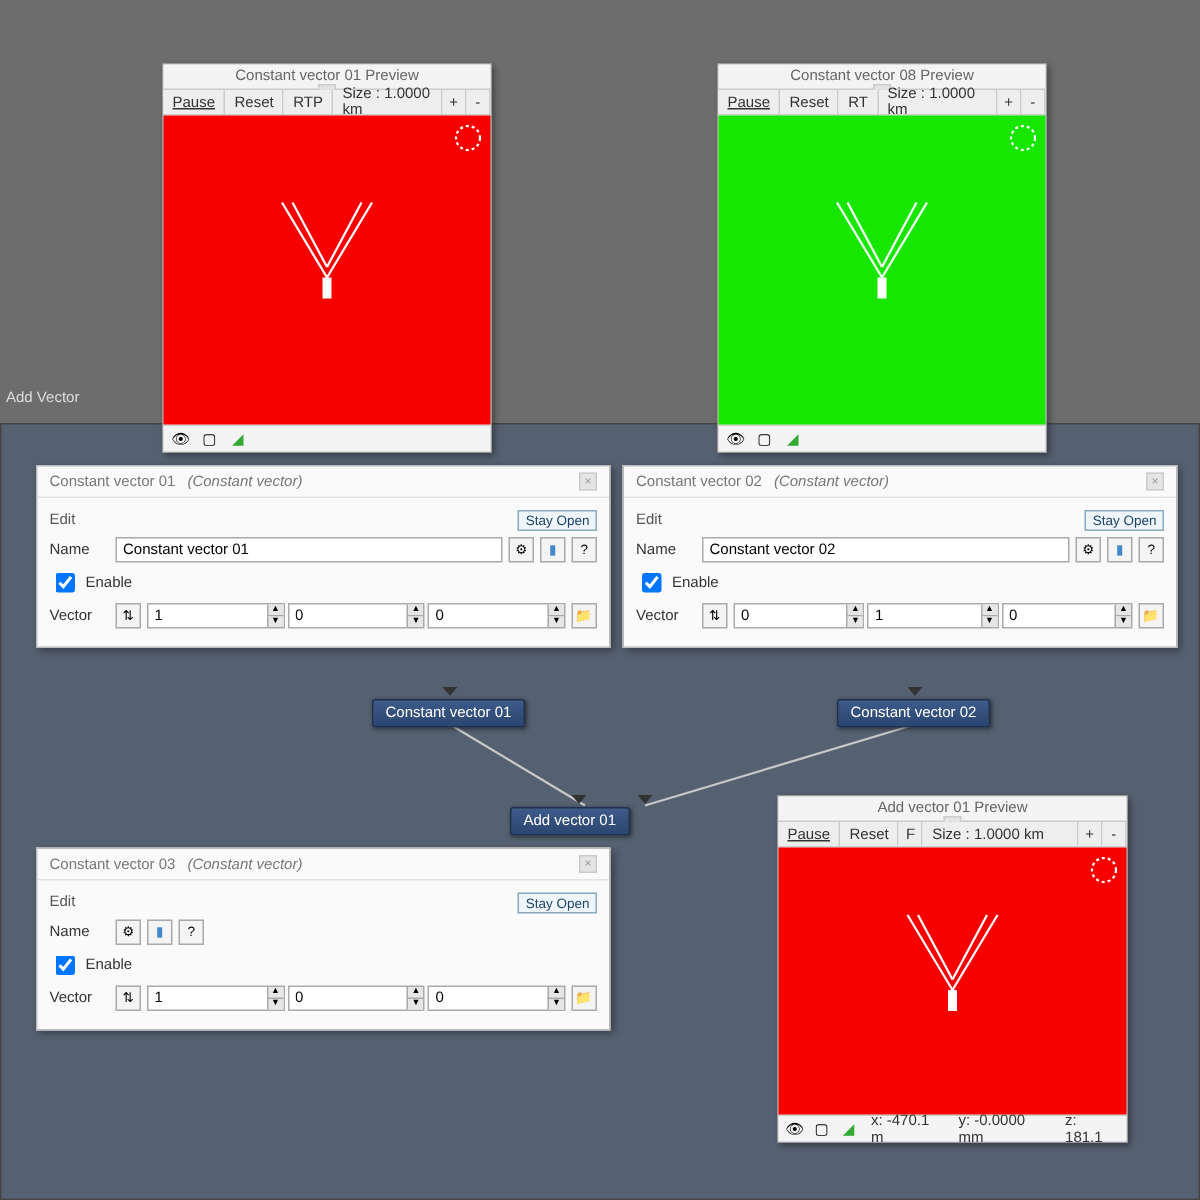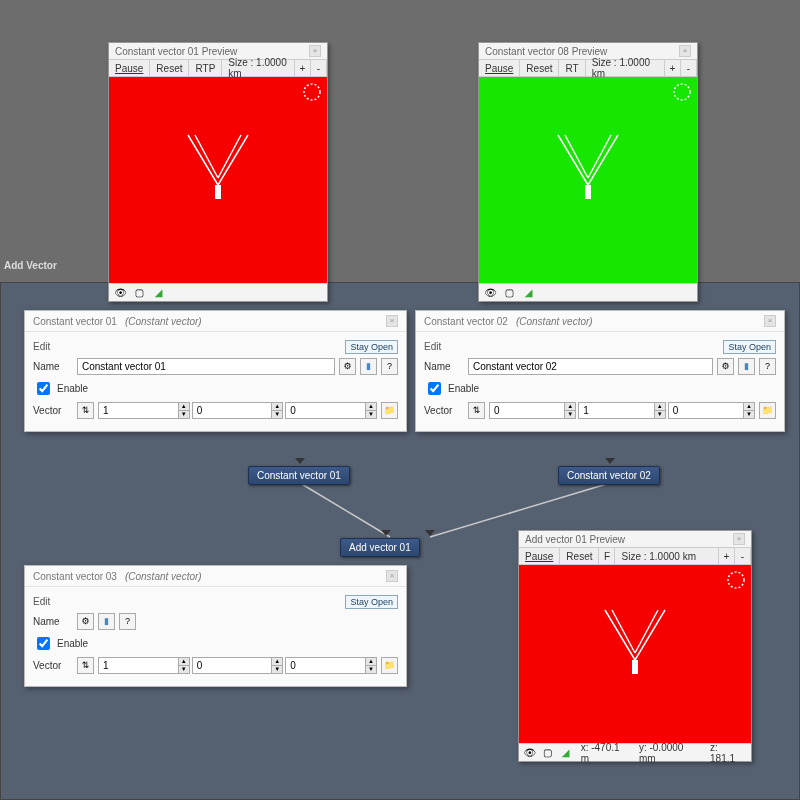--- a/index.html
+++ b/index.html
@@ -13,20 +13,21 @@
   }
 
   .titlebar {
     background: #f4f4f4;
     padding: 2px 6px;
     font-size: 10px;
     color: #666;
     display: flex;
     align-items: center;
     height: 16px;
+    flex-direction: column;
   }
   .titlebar .spacer { flex: 1; }
   .close-x {
     width: 12px; height: 12px;
     background: #e4e4e4;
     border: 1px solid #ccc;
     font-size: 8px; line-height: 10px; text-align: center;
     color: #999;
   }
 
@@ -171,21 +172,21 @@
     border-right: 5px solid transparent;
     border-top: 6px solid #333;
   }
 
   
   .coord { color:#333; padding: 0 4px; }
 </style>
 </head>
 <body>
 
-<div class="graph-title" style="top:260px;font-weight:bold;">Add Vector</div>
+<div class="graph-title" style="top:260px;">Add Vector</div>
 <div class="graph-bg" style="left:0px; top:282px; width:800px; height:518px;"></div>
 
 <svg class="edge" style="left:0;top:0;width:800px;height:800px;">
   <line x1="300" y1="483" x2="390" y2="537" stroke="#c8c8c8" stroke-width="1.5"></line>
   <line x1="610" y1="483" x2="430" y2="537" stroke="#c8c8c8" stroke-width="1.5"></line>
 </svg>
 
 <div class="tri" style="left:295px; top:458px;"></div>
 <div class="node" style="left:248px; top:466px;">Constant vector 01</div>
 

